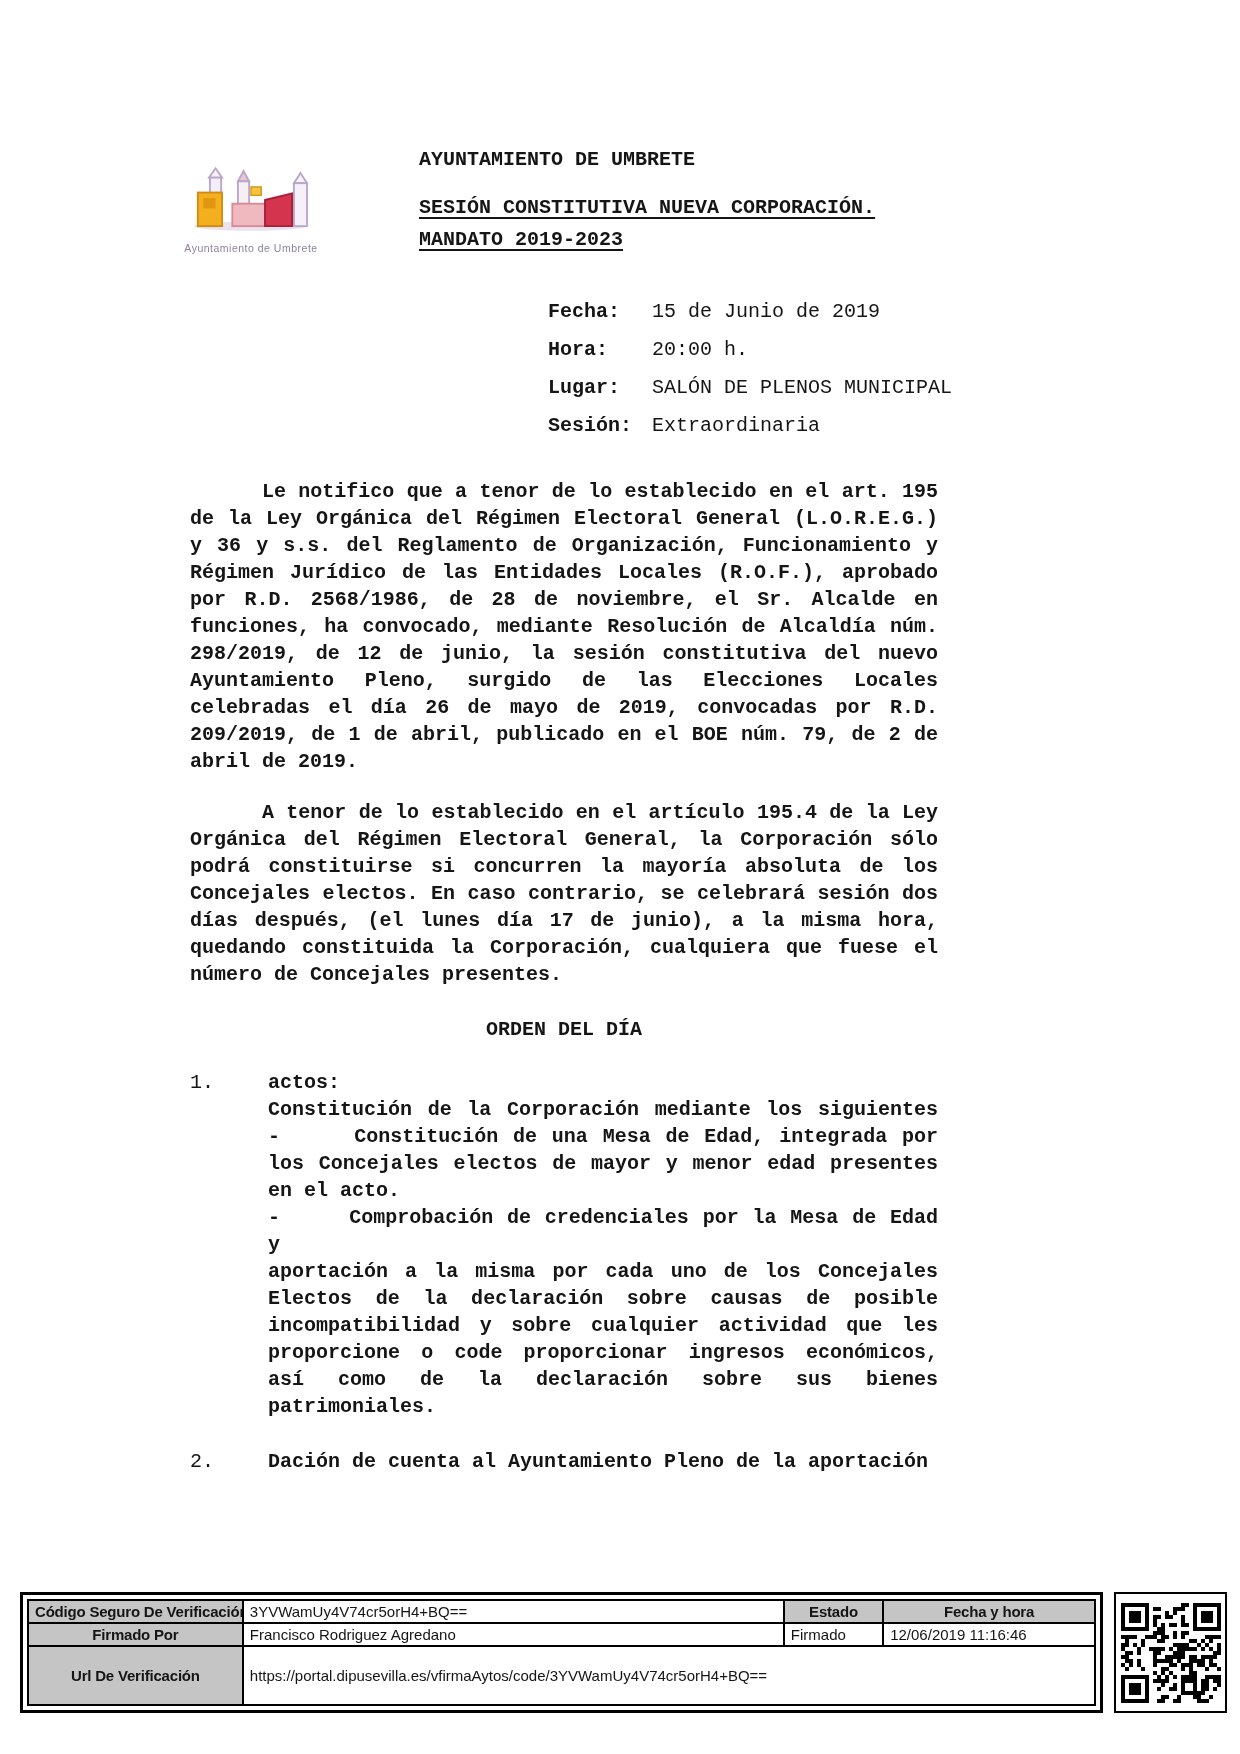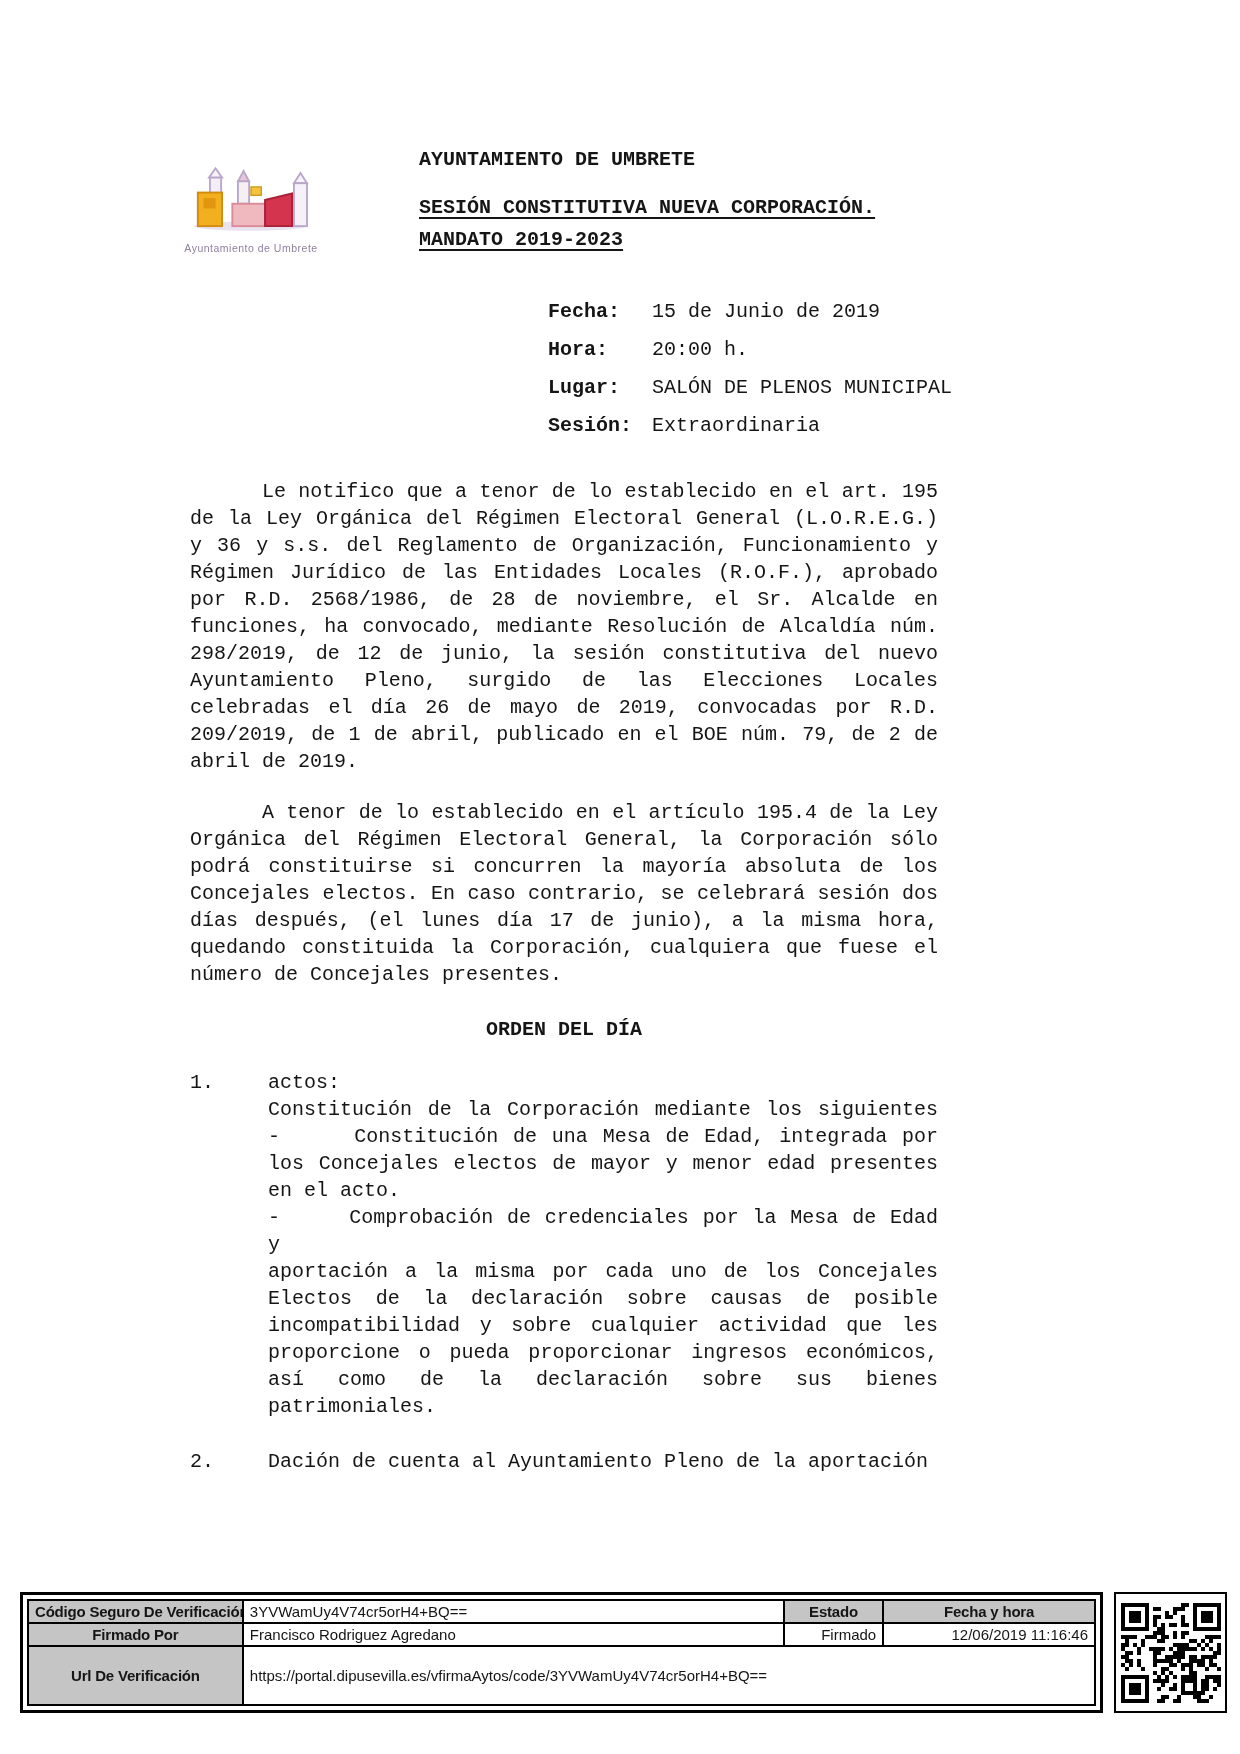--- a/index.html
+++ b/index.html
@@ -17,36 +17,36 @@
   .logo{left:175px;top:166px;width:152px;text-align:center;}
   .logo-caption{font-family:"Liberation Sans",sans-serif;font-size:10.5px;color:#8f7f9f;margin-top:3px;letter-spacing:.5px;}
 
   
   .meta{left:508px;top:300px;font-size:20px;margin-left:40px;}
   .meta-row{height:38px;white-space:nowrap;}
   .meta-label{display:inline-block;width:104px;font-weight:bold;}
 
   
   .main{left:190px;top:478px;width:748px;font-size:20px;line-height:27px;}
-  .jline{text-align:justify;text-align-last:justify;text-justify:inter-word;}
+  .jline{text-align:justify;text-align-last:justify;text-justify:inter-word;font-weight:bold;}
   .jline.jlast{text-align-last:left;}
   .indent1 .jline:first-child{text-indent:72px;}
   .p2{margin-top:24px;}
   .agenda-heading{margin-top:28px;margin-bottom:26px;text-align:center;font-weight:bold;}
   .item{display:grid;grid-template-columns:78px 1fr;}
   .item2{margin-top:28px;}
 
   
   .f-frame{left:20px;top:1592px;width:1083px;height:121px;border:3px solid #000;box-sizing:border-box;padding:4px;background:#fff;}
   table.vtab{width:100%;height:100%;border-collapse:collapse;table-layout:fixed;}
   table.vtab td{border:2px solid #000;padding:0 6px;overflow:hidden;white-space:nowrap;
     font-family:"Liberation Sans",sans-serif;font-size:15px;vertical-align:middle;}
   td.lab{background:#c5c5c5;font-weight:bold;text-align:center;font-size:14px;letter-spacing:-0.2px;}
   td.mono{font-family:"Liberation Mono","DejaVu Sans Mono",monospace;text-align:left;}
-  td.ctr{text-align:right;}
+  td.ctr{text-align:left;}
   tr.r{height:23px;}
   .f-qr{left:1114px;top:1592px;width:113px;height:121px;border:2px solid #000;box-sizing:border-box;
     display:flex;align-items:center;justify-content:center;background:#fff;}
 </style>
 </head>
 <body>
 
 <div class="abs logo">
   <svg width="140" height="68" viewBox="0 0 150 72">
     <ellipse cx="74" cy="64" rx="60" ry="5" fill="#e9e3ef"></ellipse>
@@ -122,21 +122,21 @@
       <div>
           <div class="jline">-&nbsp;&nbsp;&nbsp;&nbsp;&nbsp;Constitución de una Mesa de Edad, integrada por</div>
           <div class="jline">los Concejales electos de mayor y menor edad presentes</div>
           <div class="jline jlast">en el acto.</div>
         </div>
       <div>
           <div class="jline">-&nbsp;&nbsp;&nbsp;&nbsp;&nbsp;Comprobación de credenciales por la Mesa de Edad y</div>
           <div class="jline">aportación a la misma por cada uno de los Concejales</div>
           <div class="jline">Electos de la declaración sobre causas de posible</div>
           <div class="jline">incompatibilidad y sobre cualquier actividad que les</div>
-          <div class="jline">proporcione o pueda proporcionar ingresos económicos,</div>
+          <div class="jline">proporcione o code proporcionar ingresos económicos,</div>
           <div class="jline">así como de la declaración sobre sus bienes</div>
           <div class="jline jlast">patrimoniales.</div>
         </div>
     </div>
   </div>
 
   <div class="item item2">
     <div class="num">2.</div>
     <div class="itext">
       <div>

